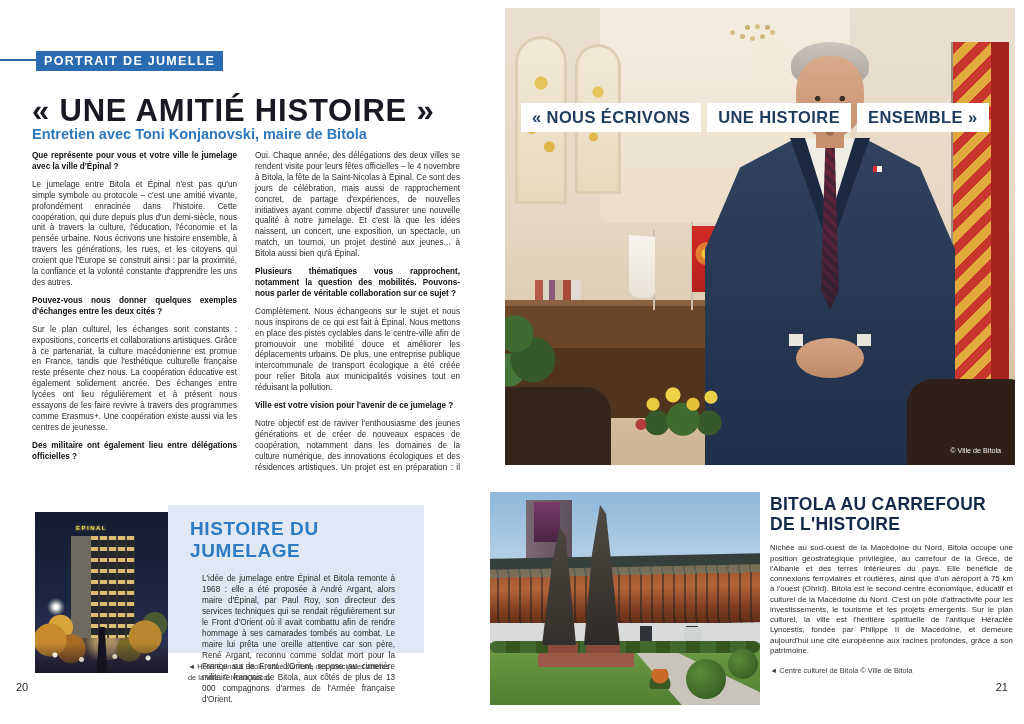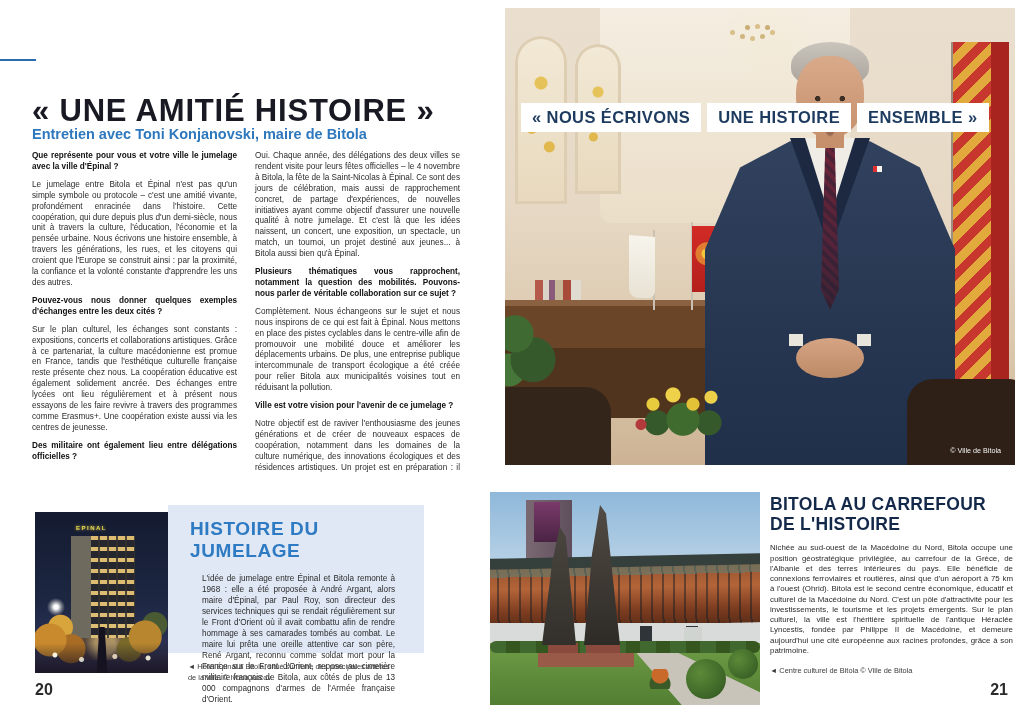--- a/index.html
+++ b/index.html
@@ -38,21 +38,21 @@
   .ph-mon{position:absolute;left:58px;bottom:0;width:18px;height:46px;background:#14121e;clip-path:polygon(35% 0,65% 0,80% 100%,20% 100%);}
   .ph-lights{position:absolute;left:0;bottom:0;width:100%;height:30px;
     background:radial-gradient(circle at 15% 40%,rgba(255,250,230,.95) 2px,rgba(0,0,0,0) 3px),radial-gradient(circle at 35% 55%,rgba(255,250,230,.8) 2px,rgba(0,0,0,0) 3px),radial-gradient(circle at 60% 45%,rgba(255,240,210,.8) 2px,rgba(0,0,0,0) 3px),radial-gradient(circle at 85% 50%,rgba(255,250,230,.9) 2px,rgba(0,0,0,0) 3px),linear-gradient(180deg,rgba(30,26,42,0),rgba(24,20,34,.85));}
 
   
   .histoire-box{position:absolute;left:168px;top:505px;width:256px;height:148px;background:#dfe8f4;box-sizing:border-box;padding:13px 17px 0 22px;}
   .histoire-box h3{margin:0 0 8px;font-size:19px;font-weight:bold;color:#2f7bc3;letter-spacing:.6px;}
   .histoire-box p{margin:12px;font-size:8.2px;line-height:1.34;text-align:justify;color:#2b2b2b;}
   .caption{font-size:7.4px;color:#3a3a3a;line-height:1.45;}
   .caption-left{position:absolute;left:188px;top:655px;width:210px;}
-  .pagenum{position:absolute;font-size:16px;font-weight:bold;color:#2b2b2b;margin-left:19px;}
+  .pagenum{position:absolute;font-size:11px;font-weight:normal;color:#2b2b2b;}
   .pagenum-left{left:16px;top:681px;}
   .pagenum-right{right:16px;top:681px;}
 
   
   .photo-main{position:absolute;left:21px;top:8px;width:510px;height:457px;overflow:hidden;
     background:radial-gradient(circle at 52% 6%,rgba(235,220,185,.95) 0 14px,rgba(235,220,185,0) 48px),linear-gradient(180deg,#eadfcf 0%,#e6d8c4 45%,#dcc9ae 72%,#cdb394 100%);}
   .pm-hall{position:absolute;left:95px;top:0;width:250px;height:215px;background:linear-gradient(180deg,#f6f0e4,#ecdfc9);border-radius:0 0 12px 12px;opacity:.85;}
   .pm-chandelier{position:absolute;left:225px;top:22px;width:5px;height:5px;border-radius:50%;background:#d9c08a;
     box-shadow:10px 4px 0 #cfb57e,20px 6px 0 #d9c08a,30px 4px 0 #cfb57e,40px 0 0 #d9c08a,15px -5px 0 #c9ae76,25px -6px 0 #d9c08a,35px -5px 0 #c9ae76;}
   .pm-arch{position:absolute;border-radius:40px 40px 0 0;box-shadow:inset 0 0 0 3px #ddcdb2;}
@@ -132,20 +132,21 @@
   .bitola h3{margin:0 0 9px;font-size:17.5px;font-weight:bold;line-height:1.15;color:#14294a;letter-spacing:.3px;}
   .bitola .body{margin:0 0 10px;font-size:7.9px;line-height:1.3;text-align:justify;color:#2b2b2b;}
 </style>
 </head>
 <body>
 
 <div class="spread">
 
   <section class="page page-left">
     <div class="tag-rule"></div>
+    <div class="tag">PORTRAIT DE JUMELLE</div>
     <h1 class="title">« UNE AMITIÉ HISTOIRE »</h1>
     <h2 class="subtitle">Entretien avec Toni Konjanovski, maire de Bitola</h2>
 
     <div class="interview">
       <p class="q">Que représente pour vous et votre ville le jumelage avec la ville d'Épinal ?</p>
       <p class="a">Le jumelage entre Bitola et Épinal n'est pas qu'un simple symbole ou protocole – c'est une amitié vivante, profondément enracinée dans l'histoire. Cette coopération, qui dure depuis plus d'un demi-siècle, nous unit à travers la culture, l'éducation, l'économie et la pensée urbaine. Nous écrivons une histoire ensemble, à travers les générations, les rues, et les citoyens qui croient que l'Europe se construit ainsi : par la proximité, la confiance et la volonté constante d'apprendre les uns des autres.</p>
       <p class="q">Pouvez-vous nous donner quelques exemples d'échanges entre les deux cités ?</p>
       <p class="a">Sur le plan culturel, les échanges sont constants : expositions, concerts et collaborations artistiques. Grâce à ce partenariat, la culture macédonienne est promue en France, tandis que l'esthétique culturelle française reste présente chez nous. La coopération éducative est également solidement ancrée. Des échanges entre lycées ont lieu régulièrement et à présent nous essayons de les faire revivre à travers des programmes comme Erasmus+. Une coopération existe aussi via les centres de jeunesse.</p>
       <p class="q">Des militaire ont également lieu entre délégations officielles ?</p>
       <p class="a">Oui. Chaque année, des délégations des deux villes se rendent visite pour leurs fêtes officielles – le 4 novembre à Bitola, la fête de la Saint-Nicolas à Épinal. Ce sont des jours de célébration, mais aussi de rapprochement concret, de partage d'expériences, de nouvelles initiatives ayant comme objectif d'assurer une nouvelle qualité à notre jumelage. Et c'est là que les idées naissent, un concert, une exposition, un spectacle, un match, un tournoi, un projet destiné aux jeunes... à Bitola aussi bien qu'à Épinal.</p>

